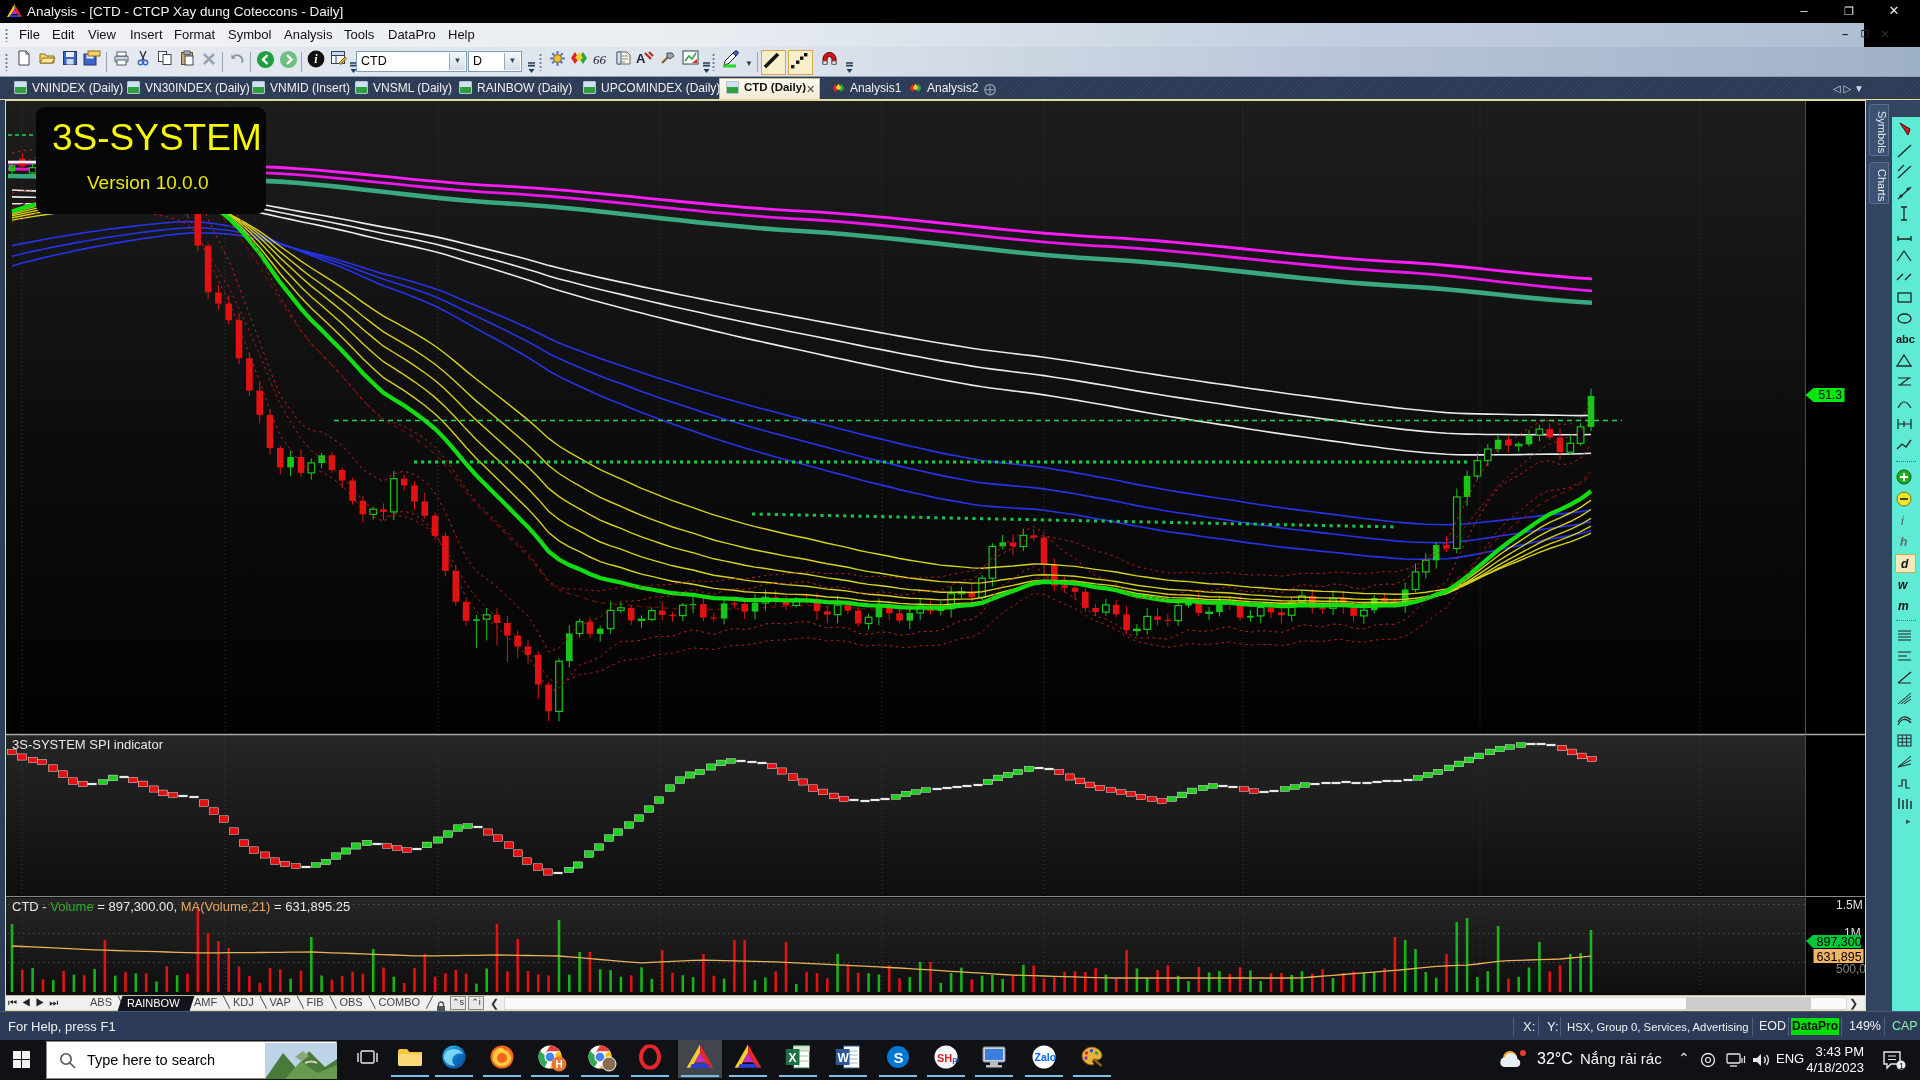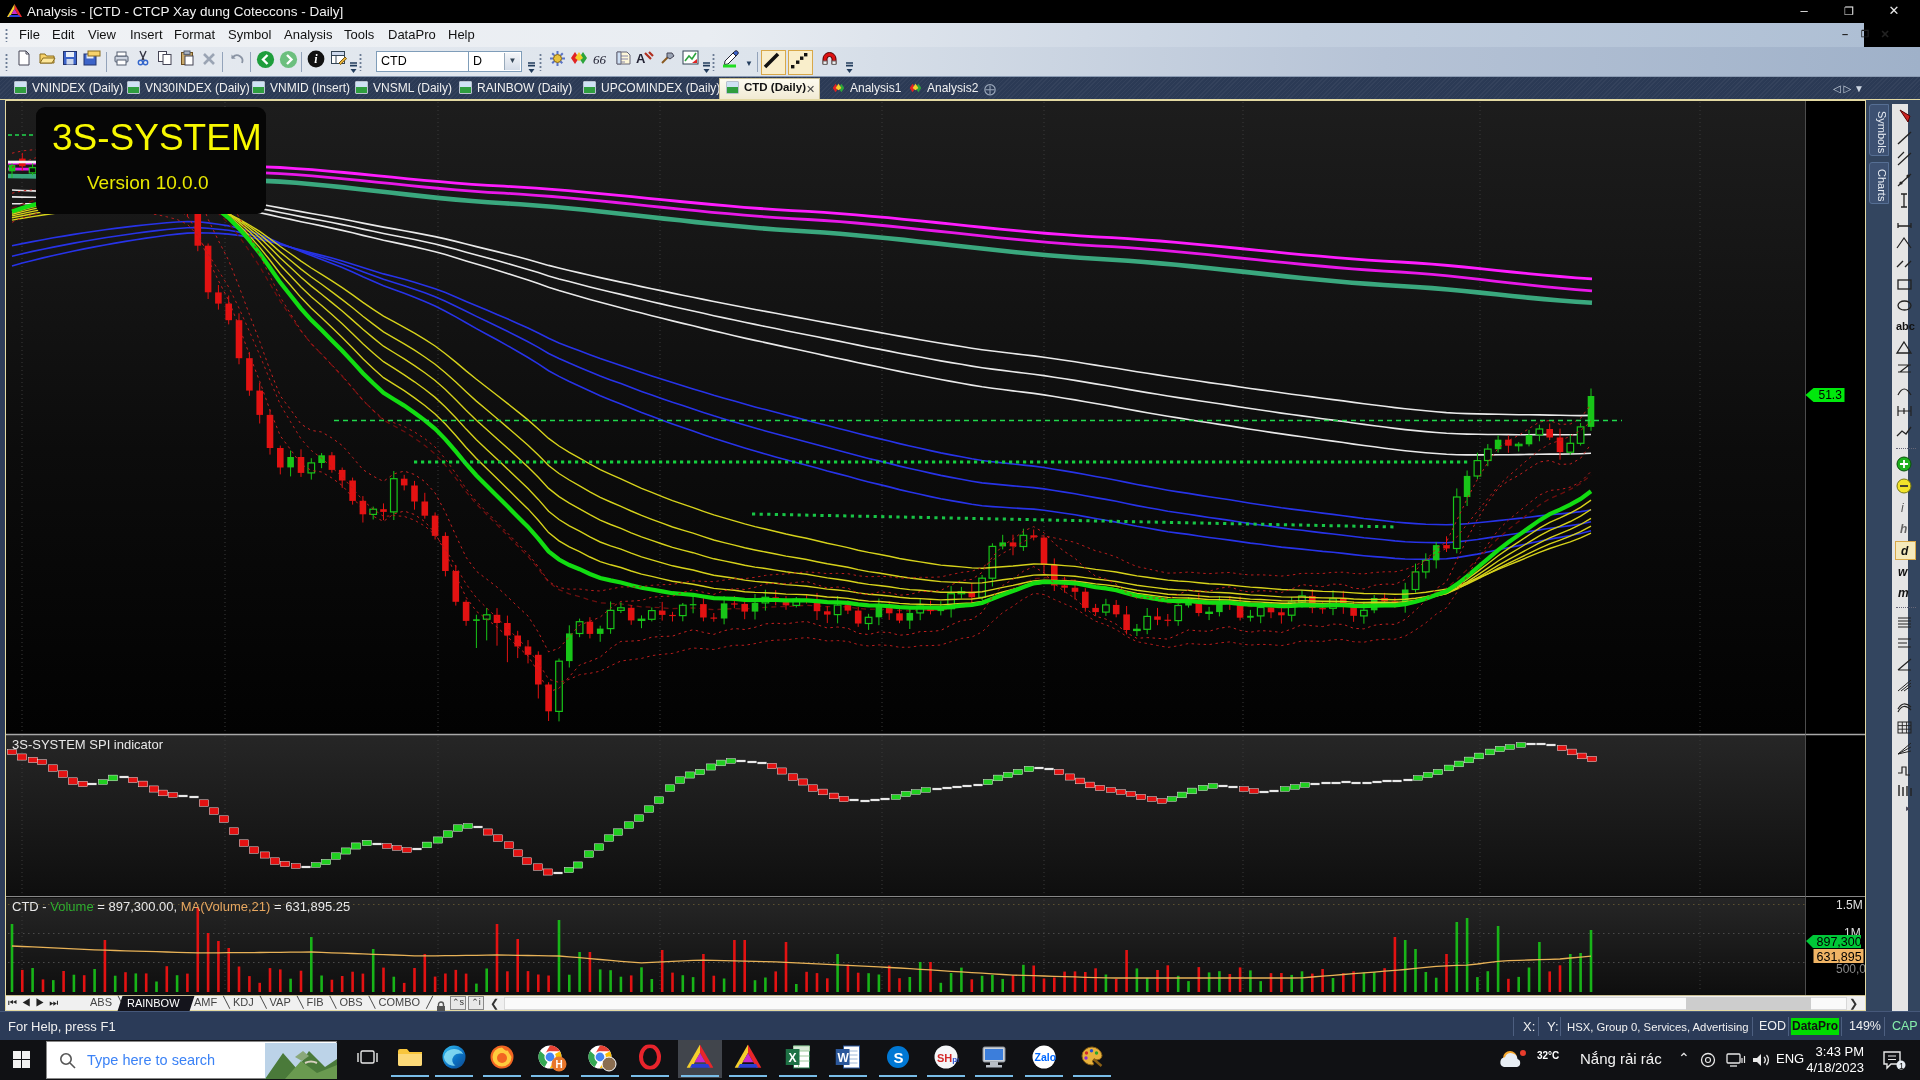--- a/index.html
+++ b/index.html
@@ -31,21 +31,21 @@
  background-image:repeating-linear-gradient(135deg,rgba(255,255,255,.045) 0 1px,transparent 1px 3px)}
 .dtab{position:absolute;top:3px;height:20px;color:#f0f0f0;font-size:12px;white-space:nowrap}
 .dtab .ic{position:absolute;left:0;top:1px;width:13px;height:13px;border:1px solid #b8c2cf;border-radius:1px;
  background:linear-gradient(180deg,#cfe2f4 0 45%,#2f9e3f 45% 100%)}
 .dtab .lb{position:absolute;left:18px;top:1px}
 
 
 #chartwin{position:absolute;left:5px;top:100px;width:1861px;height:911px;border:1px solid #e3d9a2;background:#000}
 
 #dock{position:absolute;left:1866px;top:100px;width:54px;height:912px;background:#33455f}
-#dockicons{position:absolute;left:26px;top:4px;width:16px;height:912px;background:#e5e5e5}
+#dockicons{position:absolute;left:26px;top:17px;width:28px;height:912px;background:#5eead4}
 .vtab{position:absolute;left:3px;width:20px;background:#3d5172;border:1px solid #566f94;border-radius:3px 0 0 3px;
  color:#e8edf4;font-size:11px;writing-mode:vertical-rl;text-align:center;padding:6px 0}
 
 #statusbar{position:absolute;left:0;top:1011px;width:1920px;height:29px;background:#2b3b58;border-top:1px solid #46587a}
 #statusbar .s{position:absolute;top:7px;font-size:13px;color:#f0f0f0;white-space:nowrap}
 .ssep{position:absolute;top:5px;width:1px;height:19px;background:#0f1725;border-right:1px solid #4d5f80}
 
 #taskbar{position:absolute;left:0;top:1040px;width:1920px;height:40px;background:#101114}
 .tico{position:absolute;top:0;width:44px;height:38px}
 .uline{position:absolute;bottom:1px;left:3px;right:3px;height:2px;background:#79bde8}
@@ -147,21 +147,21 @@
         <rect x="1.5" y="1.5" width="13" height="12" fill="#fff" stroke="#345"></rect>
         <path d="M1.5 5.5h13M6 1.5v12" stroke="#345"></path>
         <rect x="1.5" y="1.5" width="13" height="4" fill="#cdd8ec" stroke="#345"></rect>
         <path d="M9 13 L15 7 l1.6 1.6 L10.6 14.6z" fill="#e8b23c" stroke="#7a5a10"></path>
       </svg></div>
  <div class="abs" style="left:349px;top:13px"><svg width="10" height="16">
         <path d="M1 3h7M1 5.6h7" stroke="#223c5c" stroke-width="1.6"></path>
         <path d="M1.5 9 h6 l-3 4z" fill="#223c5c"></path>
       </svg></div>
  <div class="gripv" style="left:359px;top:6px;height:18px"></div>
- <div class="combo" style="left:376px;width:111px">CTD<div class="da">▼</div></div>
+ <div class="combo" style="left:356px;width:111px">CTD<div class="da">▼</div></div>
  <div class="combo" style="left:468px;width:54px">D<div class="da">▼</div></div>
  <div class="abs" style="left:527px;top:13px"><svg width="10" height="16">
         <path d="M1 3h7M1 5.6h7" stroke="#223c5c" stroke-width="1.6"></path>
         <path d="M1.5 9 h6 l-3 4z" fill="#223c5c"></path>
       </svg></div>
  <div class="gripv" style="left:539px;top:6px;height:18px"></div>
  <div class="tbtn" style="left:545px"><svg width="17" height="17">
         <circle cx="8.5" cy="8.5" r="4" fill="#e8c23c" stroke="#7a5a10"></circle>
         <g stroke="#5a73c4" stroke-width="2">
           <path d="M8.5 1v3M8.5 13v3M1 8.5h3M13 8.5h3M3.2 3.2l2 2M11.3 11.3l2 2M13.8 3.2l-2 2M5.2 11.3l-2 2"></path>
@@ -1153,21 +1153,21 @@
           <rect x="9" y="0" width="8" height="8"></rect>
           <rect x="0" y="9" width="8" height="8"></rect>
           <rect x="9" y="9" width="8" height="8"></rect>
         </g>
       </svg></div>
  <div id="search">
   <svg class="abs" style="left:12px;top:10px" width="17" height="17">
         <circle cx="7" cy="7" r="5.2" fill="none" stroke="#555" stroke-width="1.6"></circle>
         <path d="M11 11 L16 16" stroke="#555" stroke-width="1.6"></path>
       </svg>
-  <div class="abs" style="left:40px;top:10px;font-size:14.5px;color:#3b82f6">Type here to search</div>
+  <div class="abs" style="left:40px;top:10px;font-size:14.5px;color:#000000">Type here to search</div>
   <div class="abs" style="left:218px;top:1px"><svg width="72" height="36">
           <rect width="72" height="36" fill="#bcd3e8"></rect>
           <path d="M0 36 L18 10 L32 26 L44 8 L60 24 L72 16 V36z" fill="#4a7a3a"></path>
           <path d="M20 36 L36 18 L52 30 L72 22 V36z" fill="#6a9a50"></path>
           <path d="M30 14 l8 -6 6 5 -7 5z" fill="#8aa87a"></path>
           <path d="M40 20 q6 -3 12 0" stroke="#d8d0c0" stroke-width="2" fill="none"></path>
         </svg></div>
  </div>
  <div class="tico" style="left:346px;">
       <div class="abs" style="left:50%;top:50%;transform:translate(-50%,-50%)"><svg width="22" height="20">
@@ -1305,21 +1305,21 @@
           <circle cx="6.5" cy="13" r="1.7" fill="#8a2ad4"></circle>
           <path d="M14 14 l8 7" stroke="#8a6014" stroke-width="2.5"></path>
         </svg></div>
       <div class="uline"></div>
     </div>
  <svg class="abs" style="left:1498px;top:8px" width="30" height="26">
       <circle cx="12" cy="10" r="7" fill="#f8a82c"></circle>
       <path d="M6 19 a5 5 0 0 1 1 -9.8 a6.5 6.5 0 0 1 12.5 1.8 a4.2 4.2 0 0 1 -.5 8z" fill="#e8eef4"></path>
       <circle cx="25" cy="5" r="3" fill="#e83c2c"></circle>
     </svg>
- <div class="abs" style="left:1537px;top:10px;font-size:10px;color:#fff;font-weight:700">32°C</div>
+ <div class="abs" style="left:1537px;top:10px;font-size:16px;color:#fff;font-weight:400">32°C</div>
  <div class="abs" style="left:1580px;top:10px;font-size:15px;color:#f2f2f2">Nắng rải rác</div>
  <div class="trayico" style="left:1678px;top:10px;font-size:14px;color:#e8e8e8">⌃</div>
  <svg class="abs" style="left:1700px;top:12px" width="17" height="16">
       <circle cx="8" cy="8" r="6.5" fill="none" stroke="#e8e8e8" stroke-width="1.3"></circle>
       <circle cx="8" cy="8" r="2.5" fill="none" stroke="#e8e8e8" stroke-width="1.1"></circle>
     </svg>
  <svg class="abs" style="left:1726px;top:12px" width="20" height="16">
       <rect x="1" y="2" width="13" height="9" rx="1" fill="none" stroke="#e8e8e8" stroke-width="1.3"></rect>
       <path d="M4 14 h7" stroke="#e8e8e8" stroke-width="1.3"></path>
       <path d="M16 6 v5 M18.5 4 v7" stroke="#e8e8e8" stroke-width="1.2"></path>

